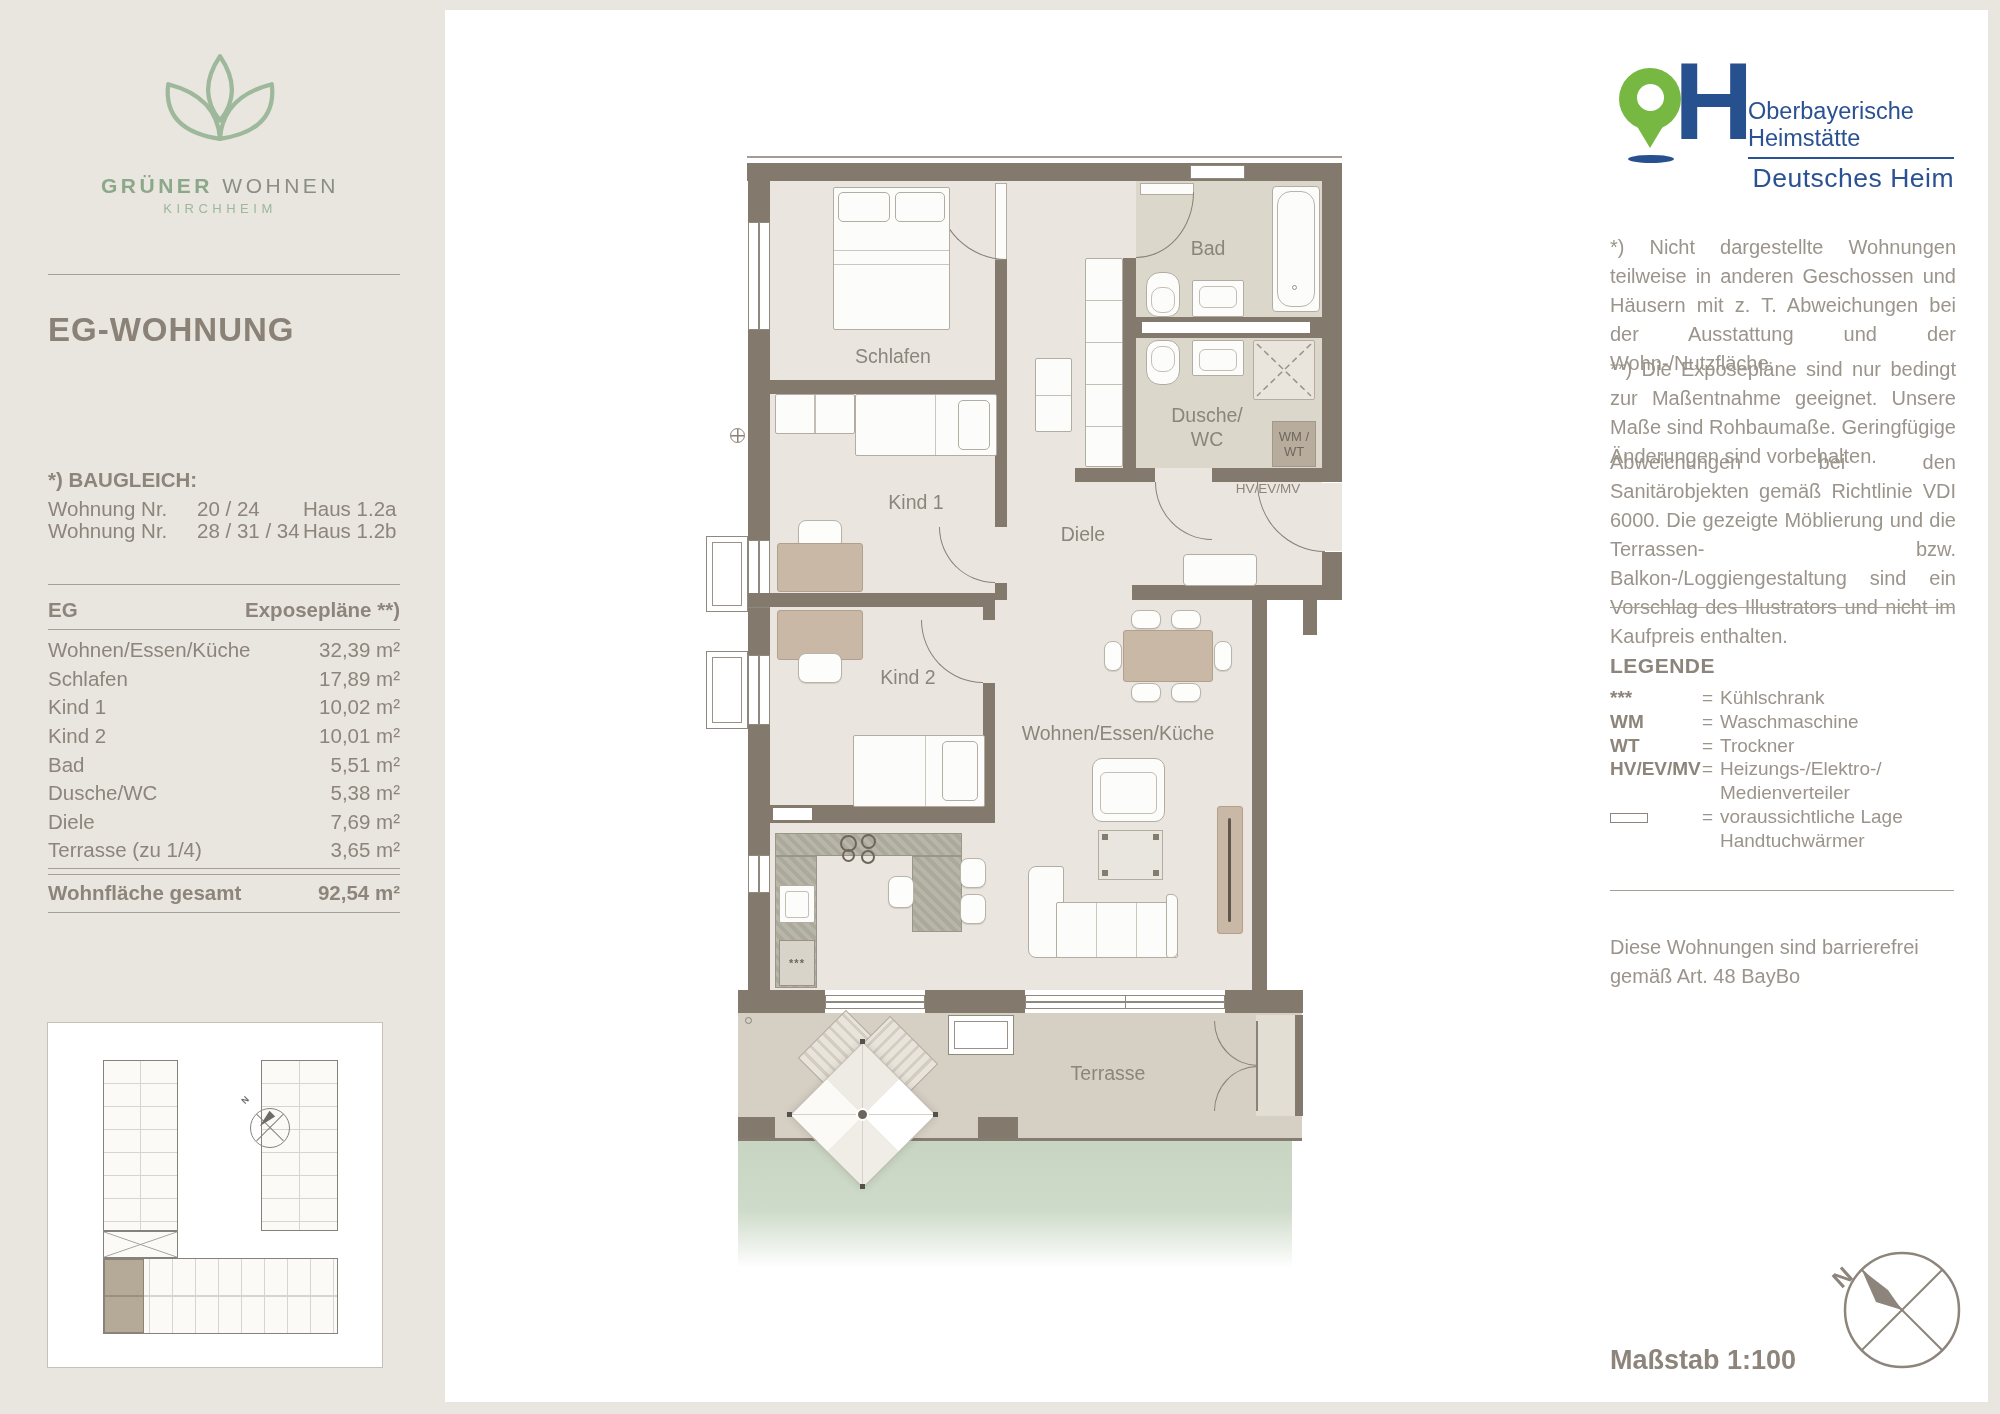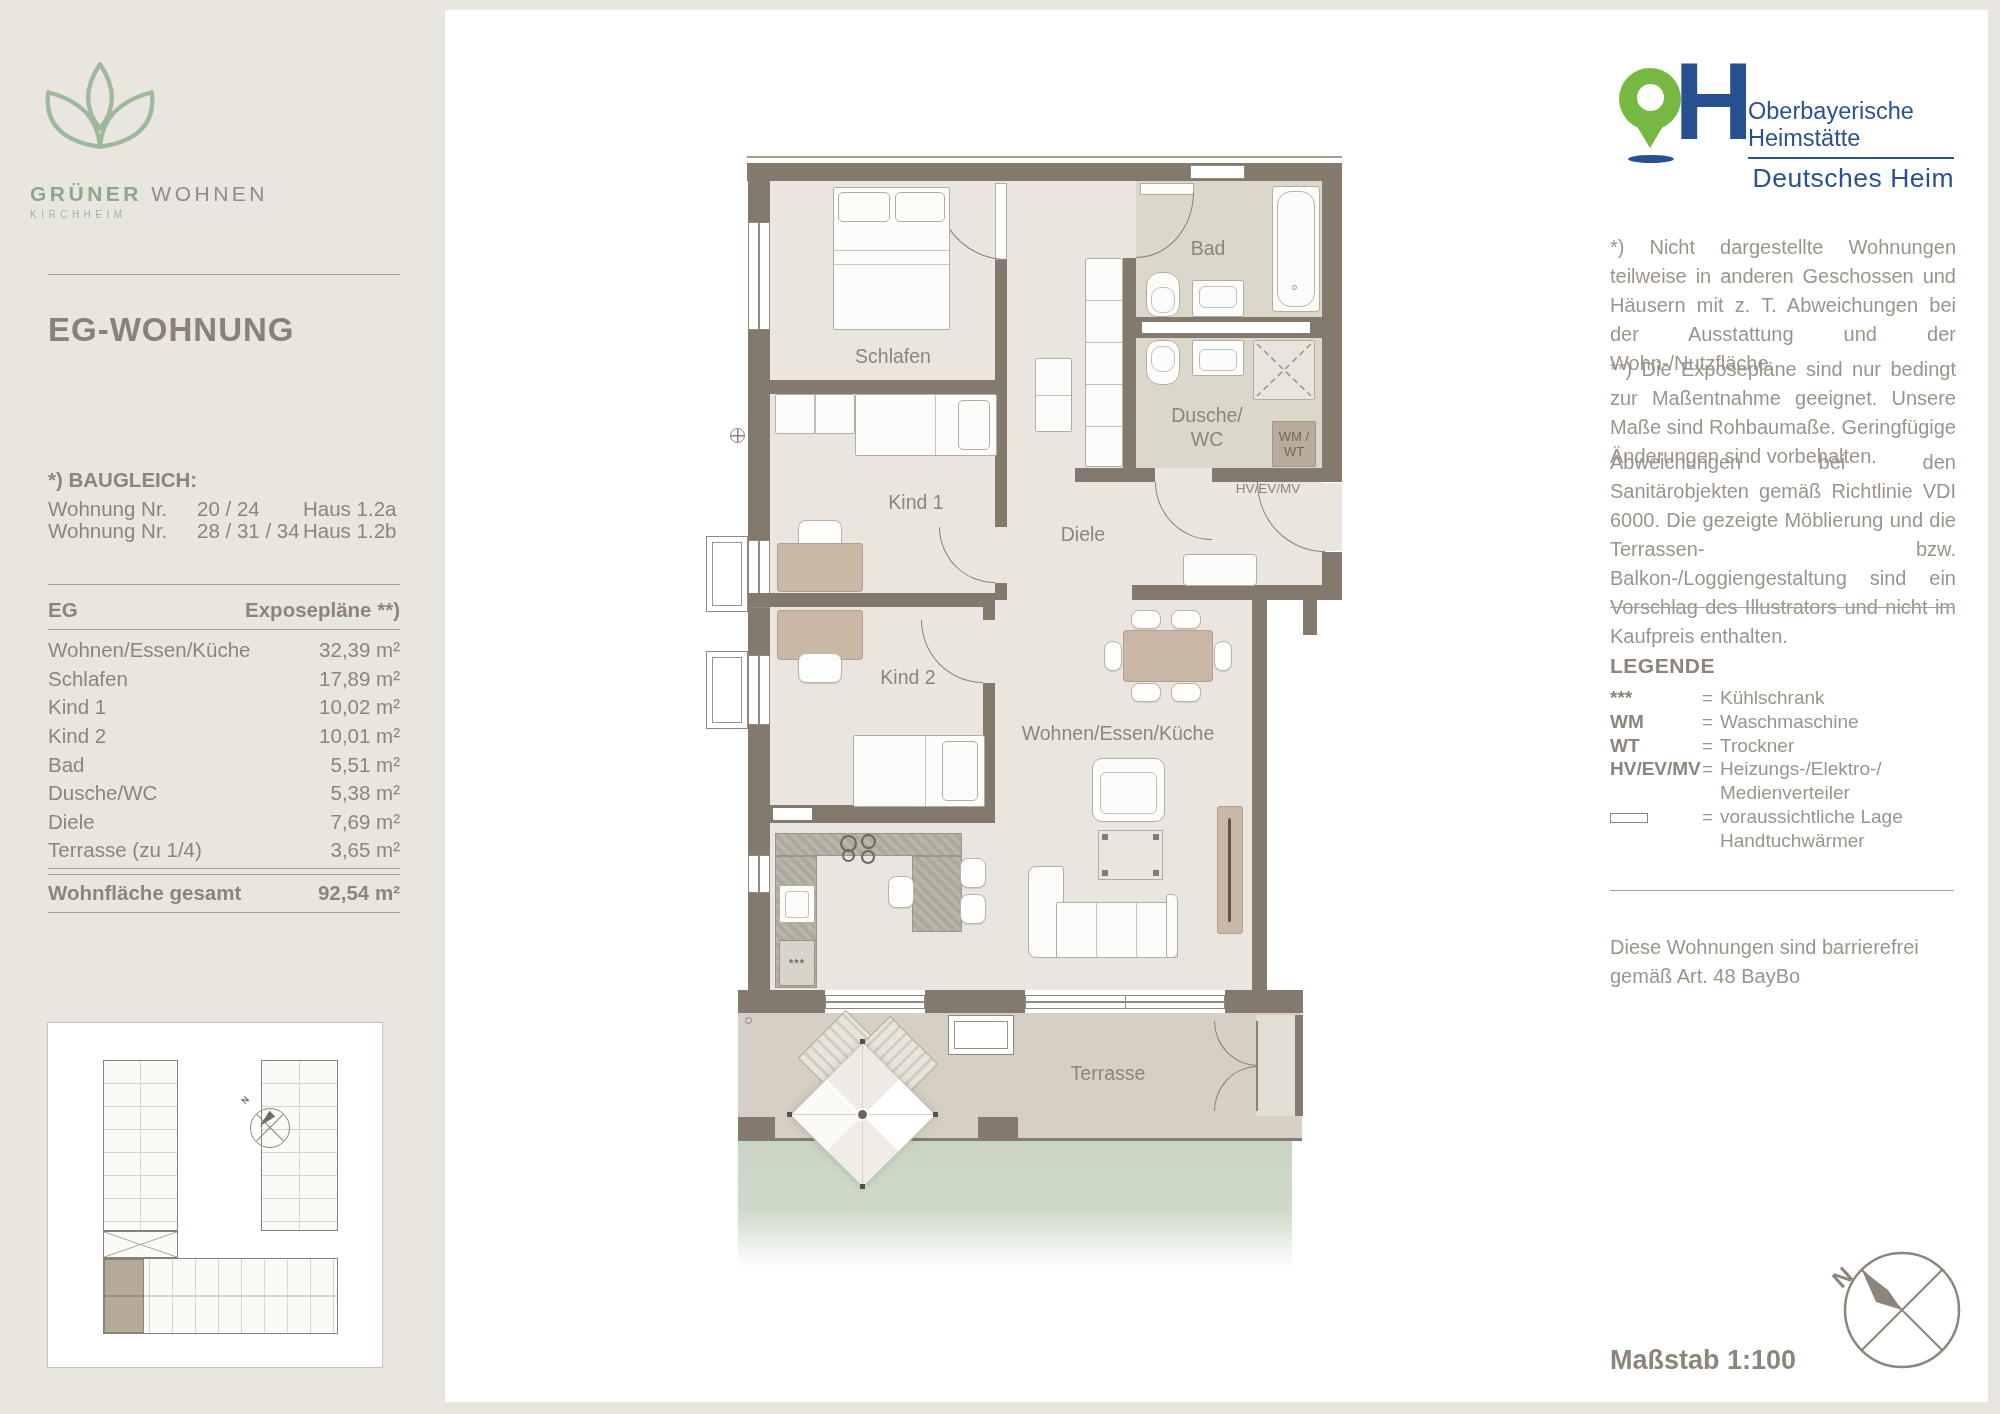--- a/index.html
+++ b/index.html
@@ -41,30 +41,30 @@
   .r-rule{position:absolute;left:1610px;width:344px;border-top:1.5px solid #a69f94}
   .leg-row{display:flex;font-size:19px;line-height:23.8px;color:#9b948b}
   .leg-sym{width:92px;font-weight:700;color:#8d857b}
   .leg-eq{width:18px}
 </style>
 </head>
 <body>
 
 <div class="card"></div>
 
-<div class="abs" style="left:30px;top:48px;width:380px;">
+<div class="abs" style="left:30px;top:40px;width:380px;text-align:center">
   <svg width="140" height="122" viewBox="0 0 200 140">
     <path d="M100 6 Q66 56 100 98 Q134 56 100 6 Z" fill="none" stroke="#9db89a" stroke-width="6" stroke-linejoin="round"></path>
     <path d="M26 46 Q18 112 100 124 Q96 64 26 46 Z" fill="none" stroke="#9db89a" stroke-width="6" stroke-linejoin="round"></path>
     <path d="M174 46 Q182 112 100 124 Q104 64 174 46 Z" fill="none" stroke="#9db89a" stroke-width="6" stroke-linejoin="round"></path>
   </svg>
   <div style="margin-top:8px;font-size:21px;letter-spacing:3.5px">
     <span style="font-weight:700;color:#8ba88a">GRÜNER</span><span style="color:#8d8d88"> WOHNEN</span>
   </div>
-  <div style="margin-top:3px;font-size:10px;letter-spacing:4.5px;color:#9db89a">KIRCHHEIM</div>
+  <div style="margin-top:3px;font-size:13px;letter-spacing:4.5px;color:#9db89a">KIRCHHEIM</div>
 </div>
 
 <div class="sb-rule" style="top:274px"></div>
 
 <div class="abs" style="left:48px;top:308px;font-size:33px;line-height:43px;font-weight:600;letter-spacing:1px;color:#8a8177">
   <div>EG-WOHNUNG</div>
 </div>
 
 <div class="abs" style="left:48px;top:468px;width:352px">
   <div style="font-size:20.5px;font-weight:700;color:#8d857b;margin-bottom:6px">*) BAUGLEICH:</div>

